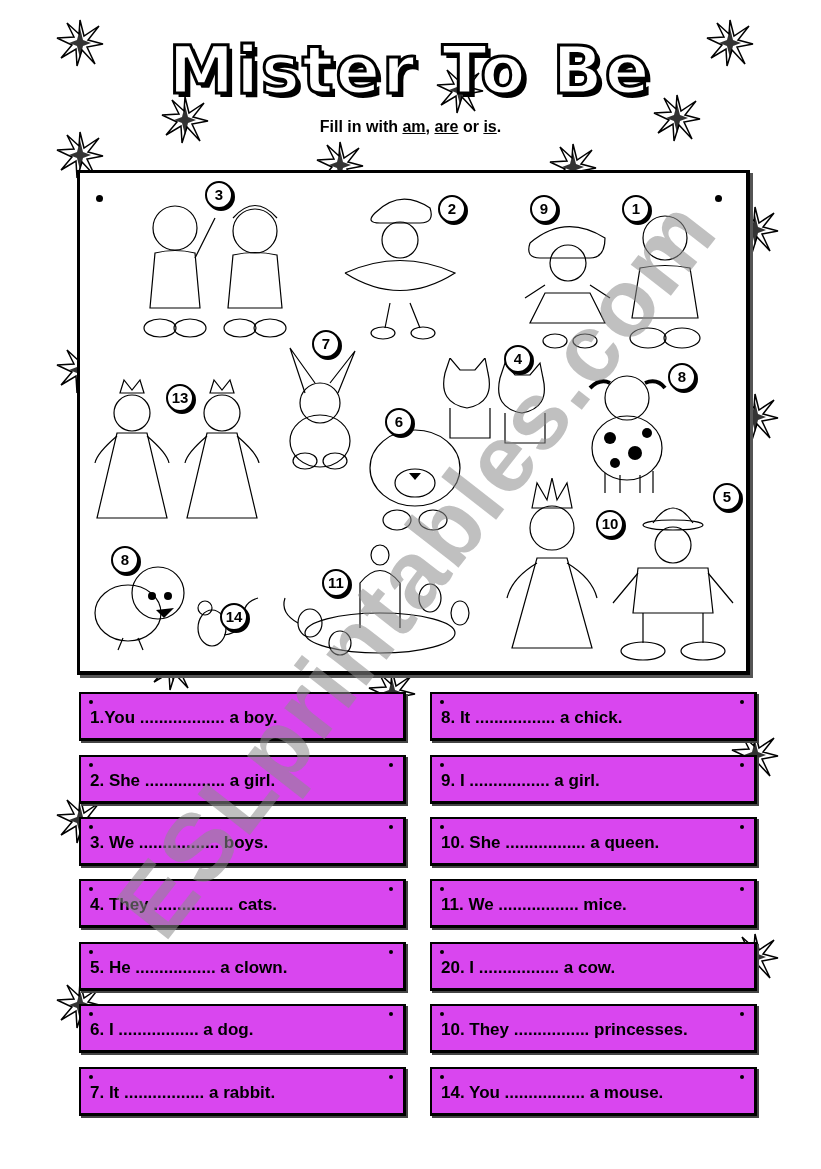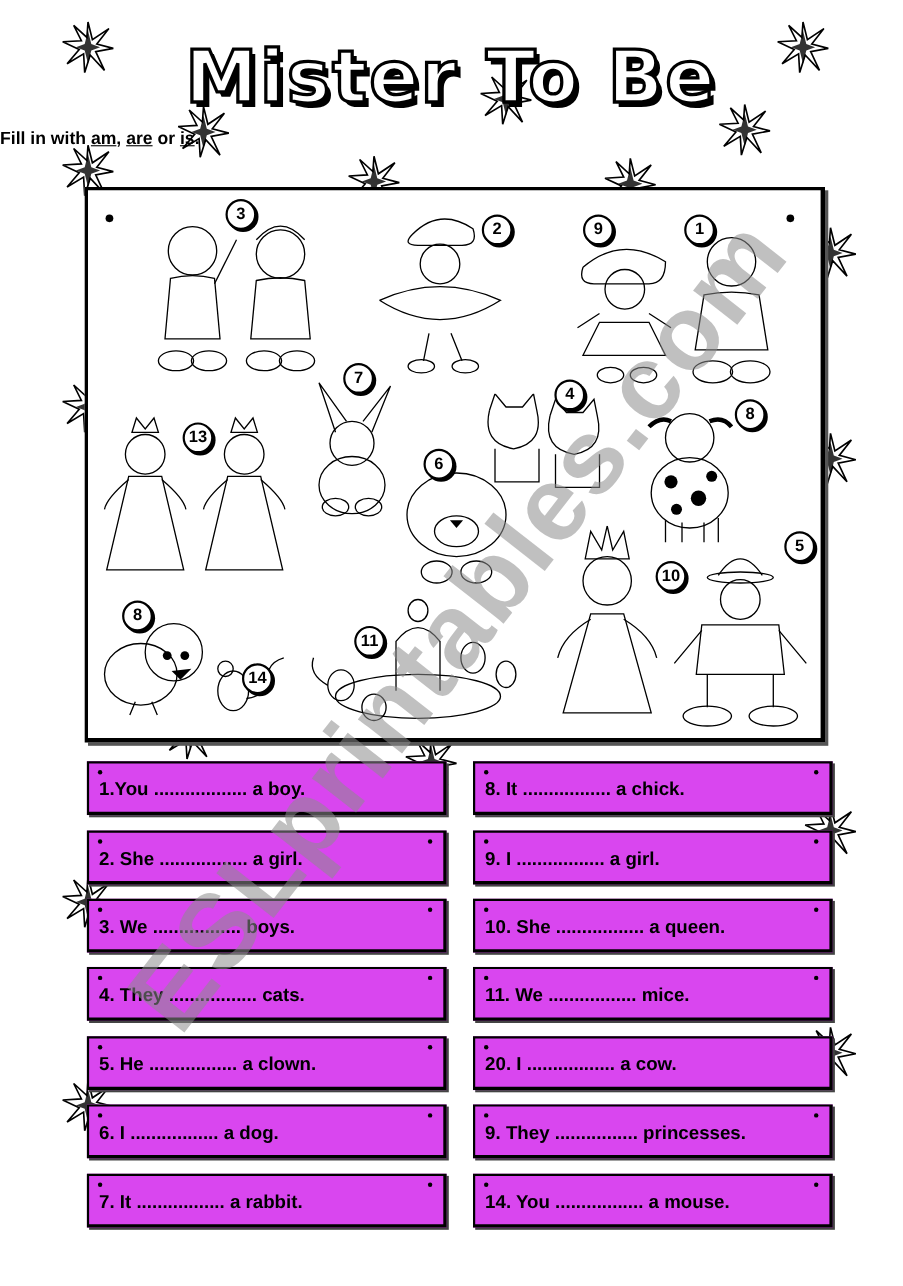--- a/index.html
+++ b/index.html
@@ -4,21 +4,21 @@
 <style>
   html, body { margin:0; padding:0; background:#ffffff; }
   body { width:821px; height:1169px; position:relative; overflow:hidden;
          font-family:"Liberation Sans", sans-serif; color:#000; }
 
   .title { position:absolute; left:160px; top:36px; width:500px; height:70px;
            text-align:center; font-family:"DejaVu Sans", sans-serif; font-weight:bold;
            font-size:66px; line-height:70px; color:#fff; letter-spacing:2px;
            -webkit-text-stroke:3px #000;
            text-shadow: 4px 4px 0 #000; }
-  .instruction { position:absolute; left:0; top:118px; width:821px; text-align:left;
+  .instruction { position:absolute; left:0; top:118px; width:821px; text-align:center;
                  font-weight:bold; font-size:16px; }
   .instruction u { text-decoration:underline; }
 
   .panel { position:absolute; left:77px; top:170px; width:666px; height:498px;
            border:3px solid #000; border-right-width:4px; border-bottom-width:4px;
            background:#fff; box-shadow:3px 3px 0 #555; }
   .panel .dot { position:absolute; width:7px; height:7px; border-radius:50%; background:#000; }
 
   .pic { position:absolute; display:flex; align-items:center; justify-content:center; }
   .pic svg { width:100%; height:100%; }
@@ -370,21 +370,21 @@
     <span class="bdot r"></span>
     <span class="txt">11. We ................. mice.</span>
   </div>
 <div class="box" style="left:430px;top:942px">
     <span class="bdot l"></span>
     <span class="txt">20. I ................. a cow.</span>
   </div>
 <div class="box" style="left:430px;top:1004px">
     <span class="bdot l"></span>
     <span class="bdot r"></span>
-    <span class="txt">9. They ................ princesses.</span>
+    <span class="txt">10. They ................ princesses.</span>
   </div>
 <div class="box" style="left:430px;top:1067px">
     <span class="bdot l"></span>
     <span class="bdot r"></span>
     <span class="txt">14. You ................. a mouse.</span>
   </div>
 
 <div class="watermark" style="left:95px;top:890px;transform:rotate(-52deg);transform-origin:left top;">ESLprintables.com</div>
 
 </body></html>

